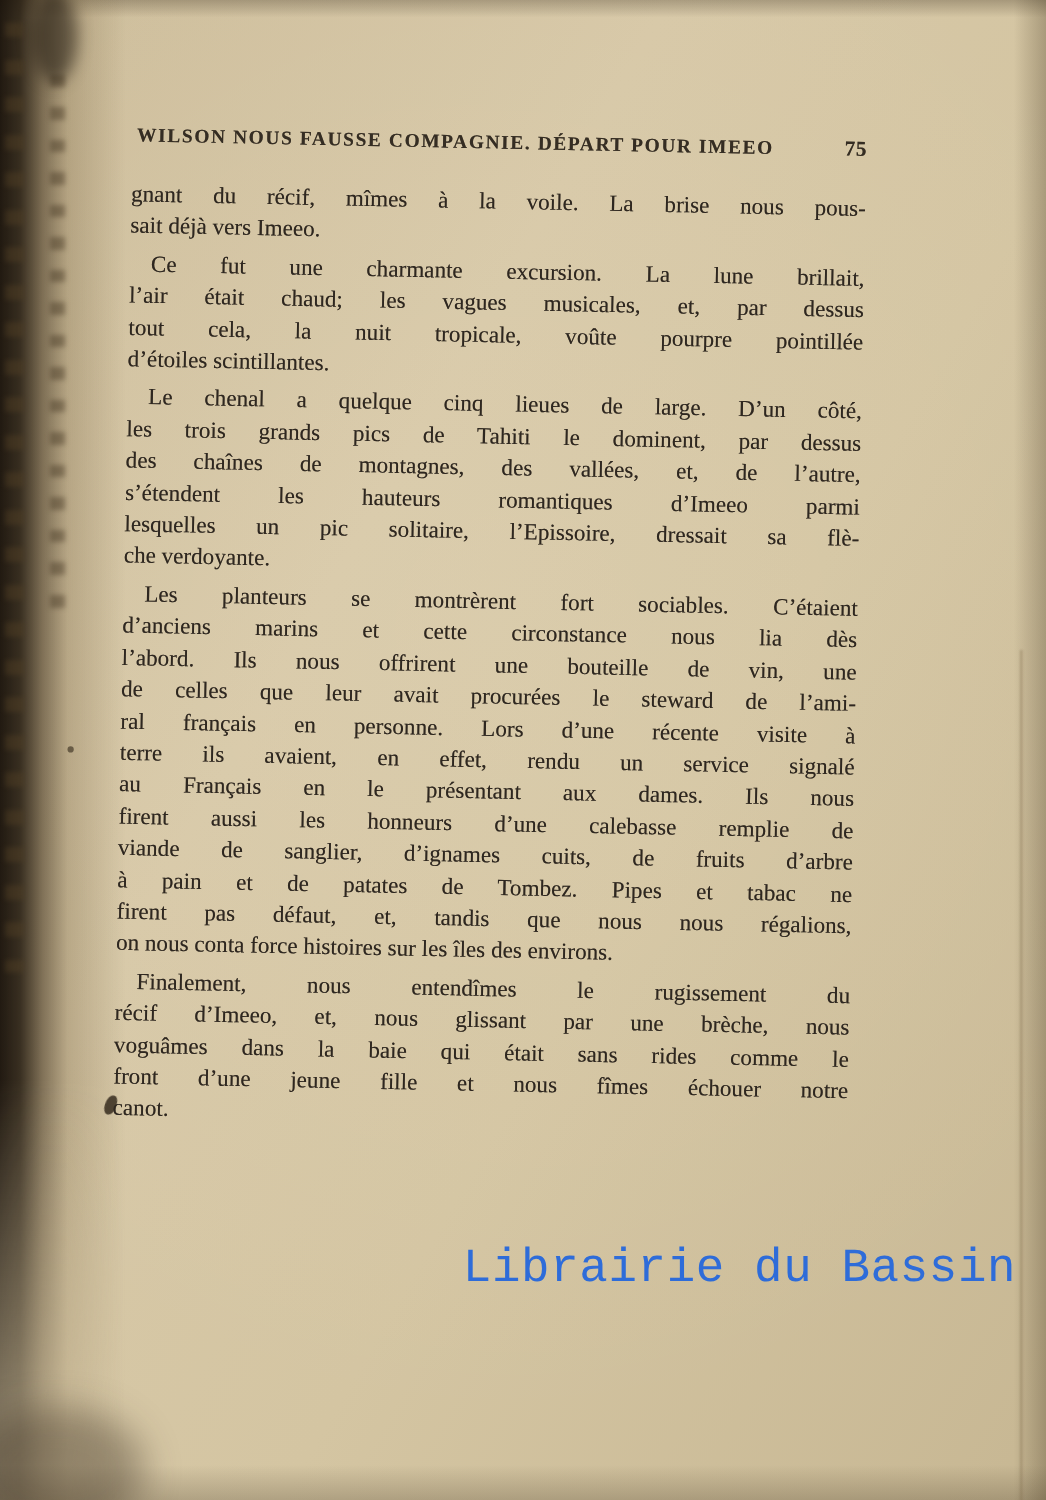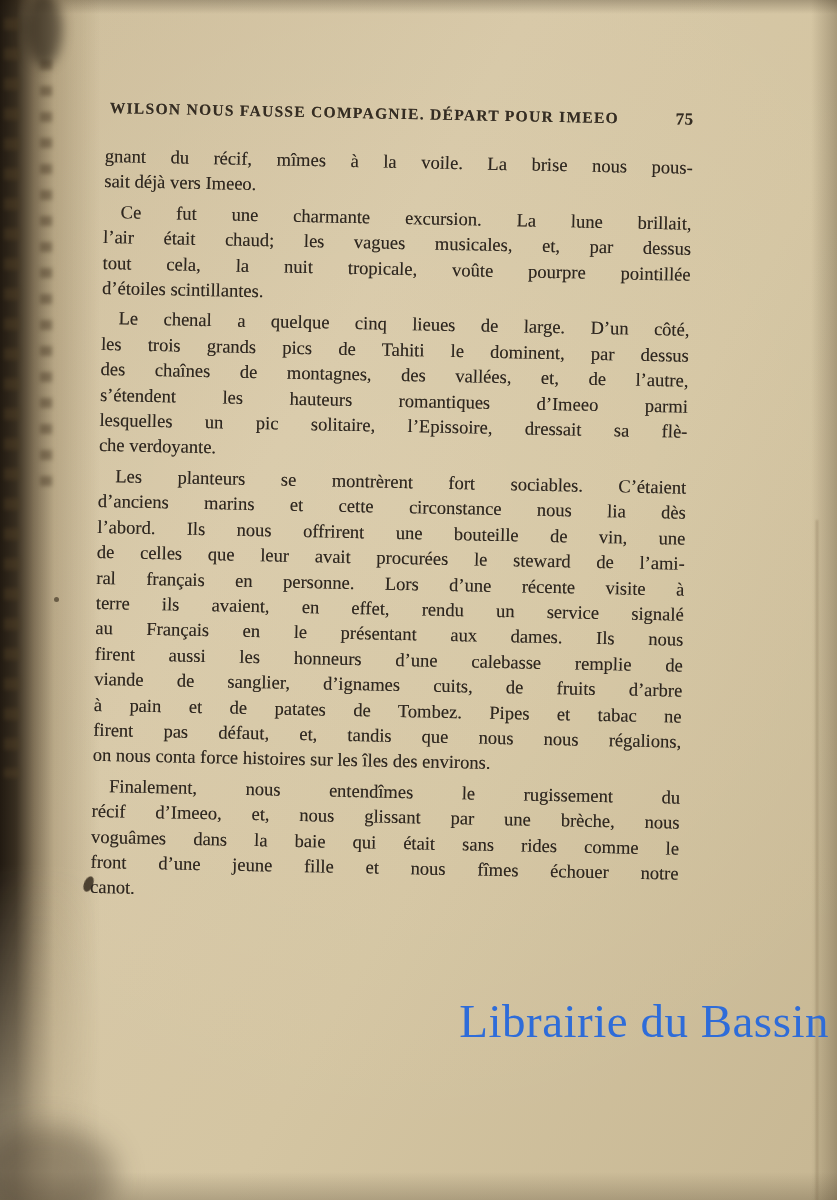--- a/index.html
+++ b/index.html
@@ -66,23 +66,23 @@
     color:#352d23; margin:0 0 26px 4px;
   }
   .running-header .num { font-size:17px; letter-spacing:.5px; }
 
   .para { margin:0 0 5px 0; font-size:18.5px; line-height:25.4px; }
   .line { display:block; text-align:justify; text-align-last:justify; }
   .line.last { text-align-last:auto; }
   .para.indent .line:first-child { text-indent:17px; }
 
   .watermark {
-    position:absolute; right:8px; top:994px;
-    font-family:Liberation Serif, serif;
-    font-size:47px; font-weight:400; letter-spacing:.5px;
+    position:absolute; right:24px; top:994px;
+    font-family:Liberation Mono, monospace;
+    font-size:38px; font-weight:400; letter-spacing:.5px;
     white-space:nowrap;
   }
 </style>
 </head>
 <body>
 
 <div class="photo">
   <div class="spine-shadow"></div>
   <div class="spine-marks-a"></div>
   <div class="spine-marks-b"></div>

